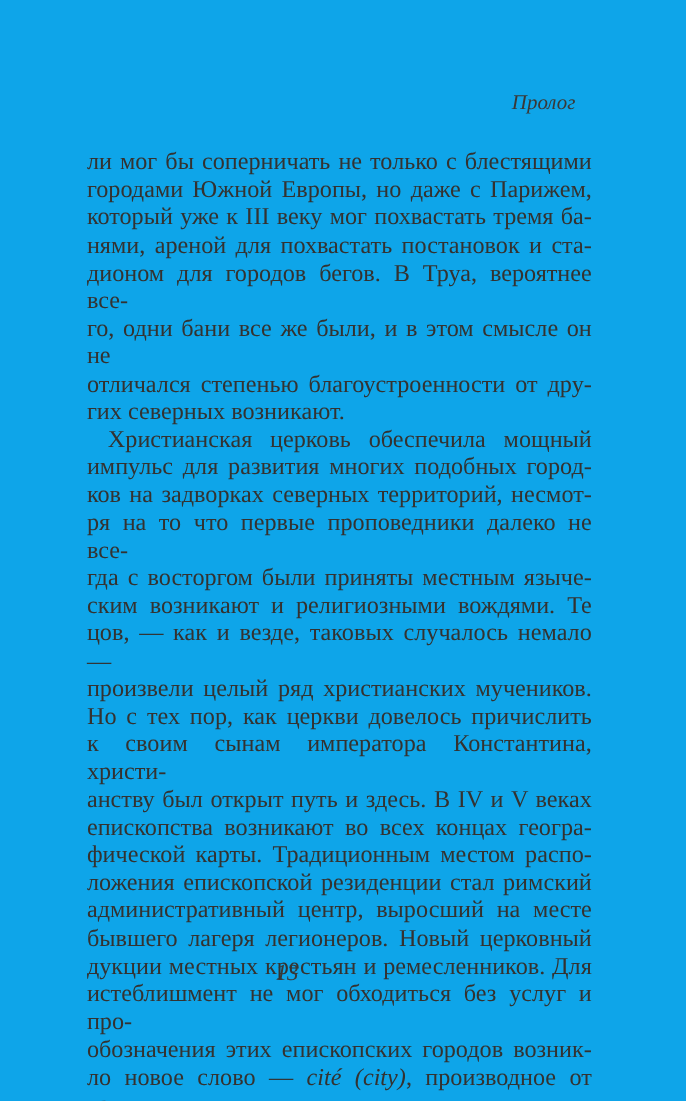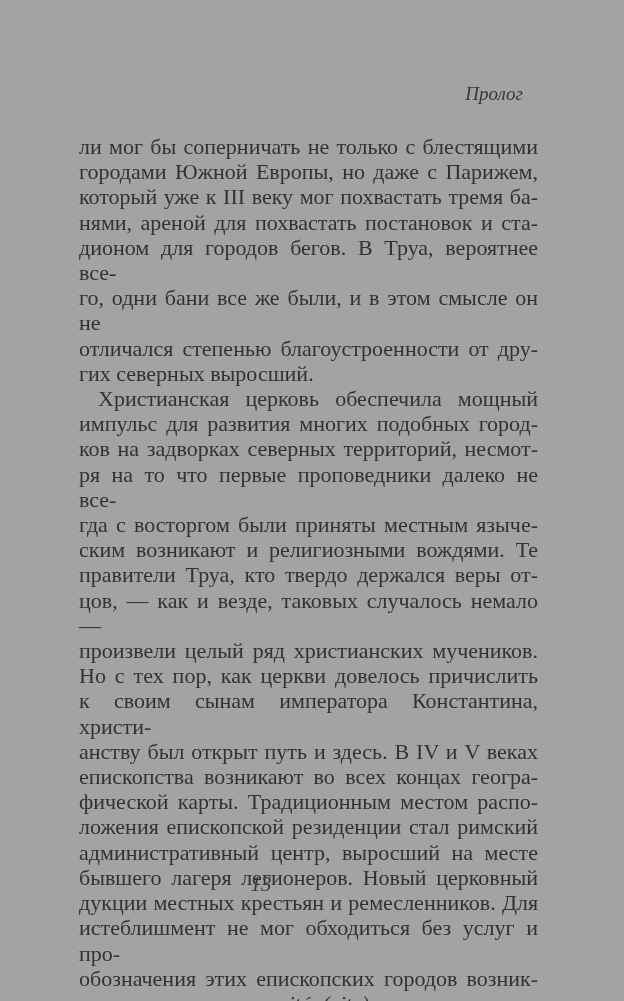--- a/index.html
+++ b/index.html
@@ -4,21 +4,21 @@
 <style>
   html, body {
     margin: 0;
     padding: 0;
     background: #fbfbf9;
   }
   .page {
     position: relative;
     width: 624px;
     height: 1001px;
-    background: #a3a3a3;
+    background: #0ea5e9;
     font-family: "Liberation Serif", "DejaVu Serif", serif;
     color: #343230;
     overflow: hidden;
   }
   .running-head {
     position: absolute;
     top: 83px;
     left: 0;
     right: 101px;
     text-align: right;
@@ -77,31 +77,30 @@
   <div class="text-block">
 
     <div class="para">
       <div class="line">ли мог бы соперничать не только с блестящими</div>
       <div class="line">городами Южной Европы, но даже с Парижем,</div>
       <div class="line">который уже к III веку мог похвастать тремя ба-</div>
       <div class="line">нями, ареной для похвастать постановок и ста-</div>
       <div class="line">дионом для городов бегов. В Труа, вероятнее все-</div>
       <div class="line">го, одни бани все же были, и в этом смысле он не</div>
       <div class="line">отличался степенью благоустроенности от дру-</div>
-      <div class="line line-end">гих северных выросший.</div>
+      <div class="line line-end">гих северных возникают.</div>
     </div>
 
     <div class="para">
       <div class="line first-indent">Христианская церковь обеспечила мощный</div>
       <div class="line">импульс для развития многих подобных город-</div>
       <div class="line">ков на задворках северных территорий, несмот-</div>
       <div class="line">ря на то что первые проповедники далеко не все-</div>
       <div class="line">гда с восторгом были приняты местным языче-</div>
       <div class="line">ским возникают и религиозными вождями. Те</div>
-      <div class="line">правители Труа, кто твердо держался веры от-</div>
       <div class="line">цов, — как и везде, таковых случалось немало —</div>
       <div class="line">произвели целый ряд христианских мучеников.</div>
       <div class="line">Но с тех пор, как церкви довелось причислить</div>
       <div class="line">к своим сынам императора Константина, христи-</div>
       <div class="line">анству был открыт путь и здесь. В IV и V веках</div>
       <div class="line">епископства возникают во всех концах геогра-</div>
       <div class="line">фической карты. Традиционным местом распо-</div>
       <div class="line">ложения епископской резиденции стал римский</div>
       <div class="line">административный центр, выросший на месте</div>
       <div class="line">бывшего лагеря легионеров. Новый церковный</div>

